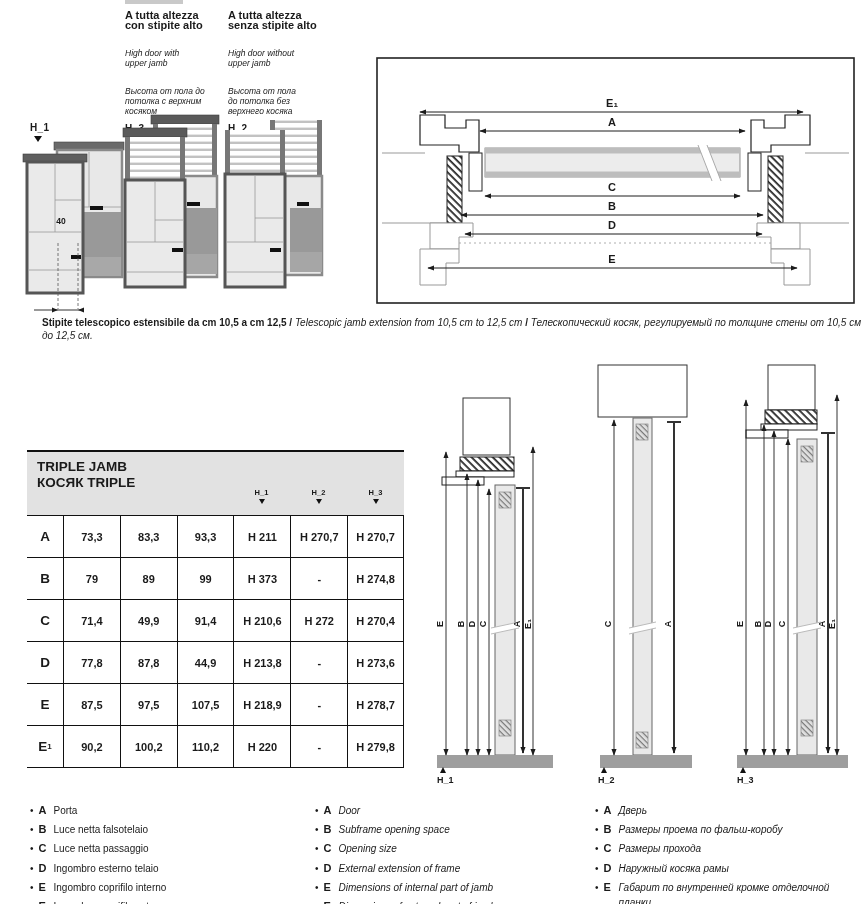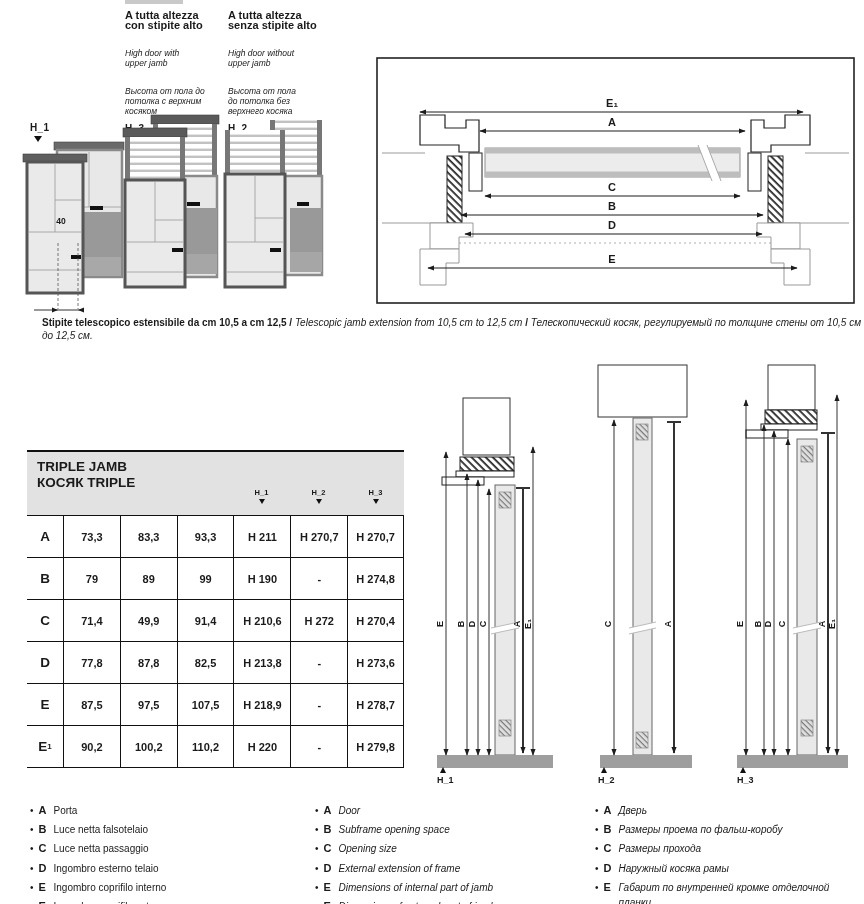--- a/index.html
+++ b/index.html
@@ -245,21 +245,21 @@
       <div class="cell">H 270,7</div>
     </div>
     <div class="trow">
       <div class="cell lab">
           <span>B</span>
           <sub class="s1"></sub>
         </div>
       <div class="cell">79</div>
       <div class="cell">89</div>
       <div class="cell">99</div>
-      <div class="cell">H 190</div>
+      <div class="cell">H 373</div>
       <div class="cell">-</div>
       <div class="cell">H 274,8</div>
     </div>
     <div class="trow">
       <div class="cell lab">
           <span>C</span>
           <sub class="s1"></sub>
         </div>
       <div class="cell">71,4</div>
       <div class="cell">49,9</div>
@@ -268,21 +268,21 @@
       <div class="cell">H 272</div>
       <div class="cell">H 270,4</div>
     </div>
     <div class="trow">
       <div class="cell lab">
           <span>D</span>
           <sub class="s1"></sub>
         </div>
       <div class="cell">77,8</div>
       <div class="cell">87,8</div>
-      <div class="cell">82,5</div>
+      <div class="cell">44,9</div>
       <div class="cell">H 213,8</div>
       <div class="cell">-</div>
       <div class="cell">H 273,6</div>
     </div>
     <div class="trow">
       <div class="cell lab">
           <span>E</span>
           <sub class="s1"></sub>
         </div>
       <div class="cell">87,5</div>

